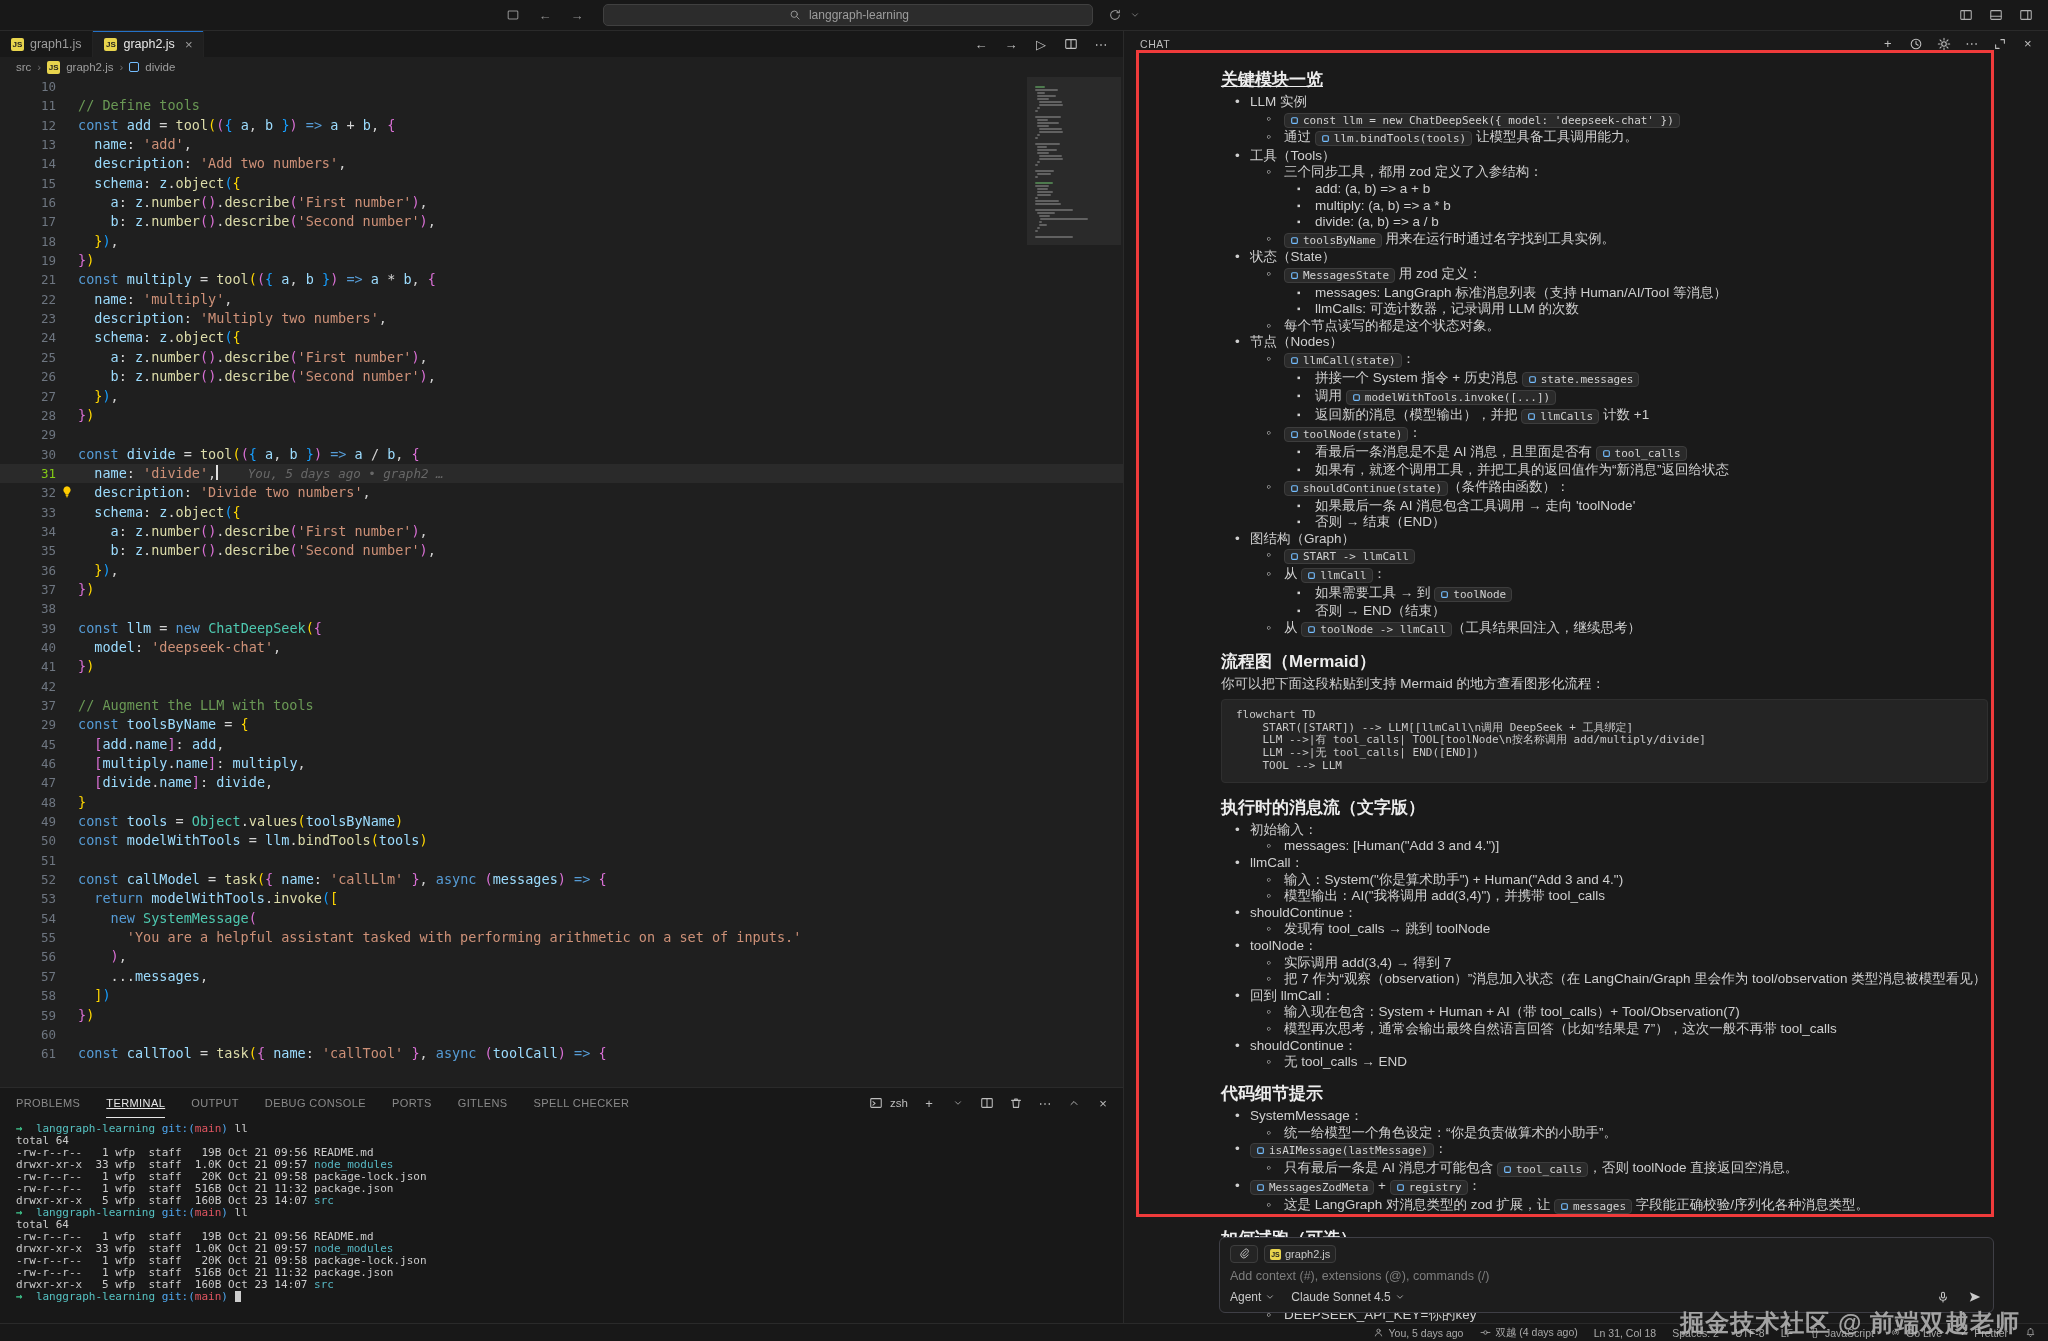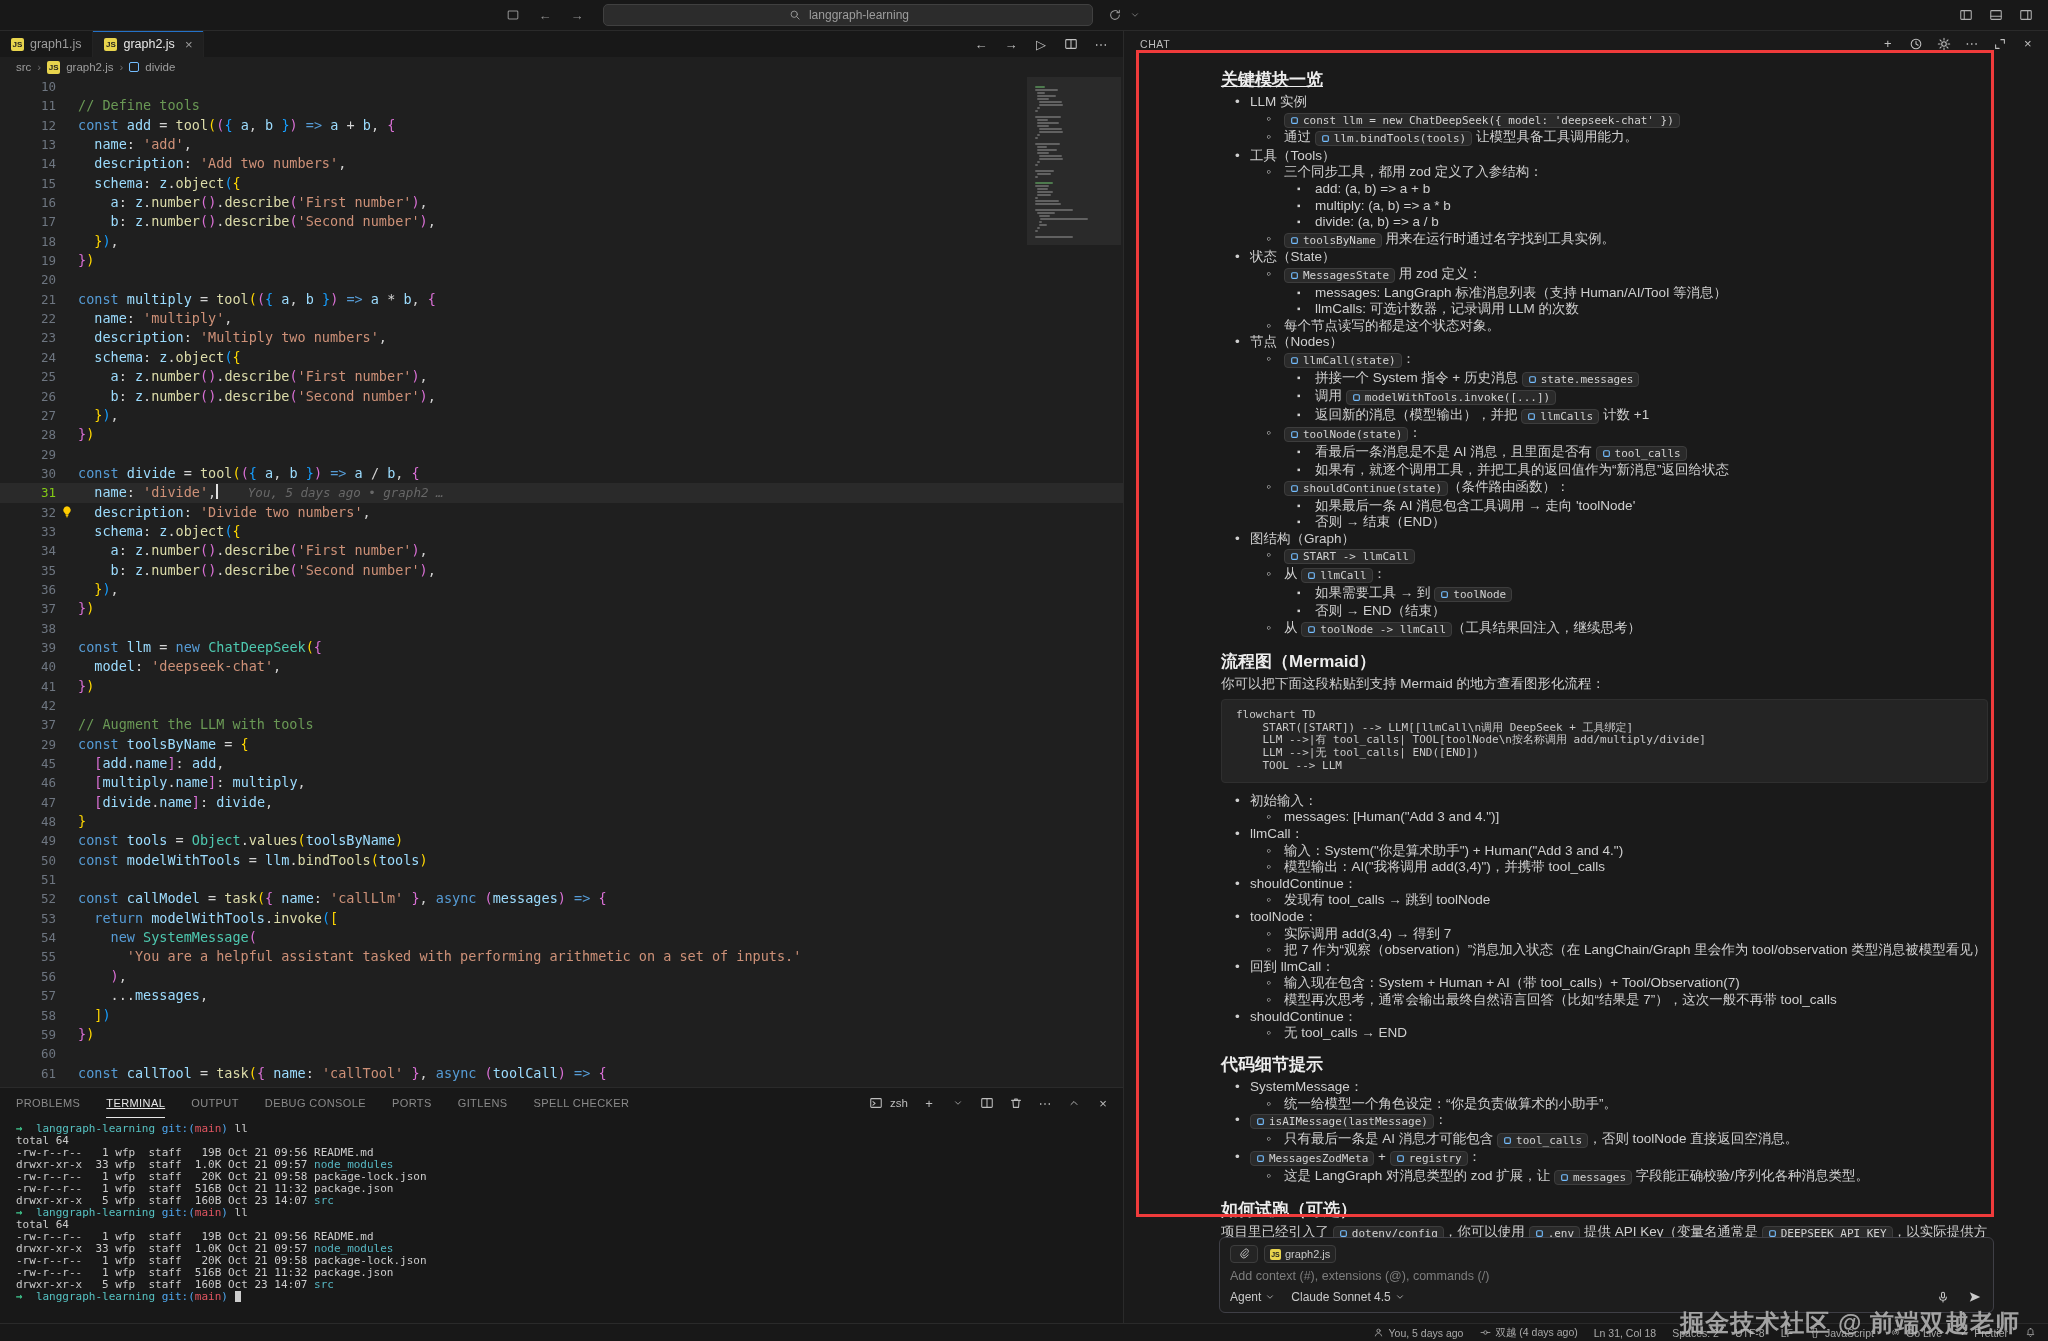--- a/index.html
+++ b/index.html
@@ -222,21 +222,20 @@
             <div class="code-row"><span class="ln">10</span><span></span></div>
             <div class="code-row"><span class="ln">11</span><span><span class="tk-com">// Define tools</span></span></div>
             <div class="code-row"><span class="ln">12</span><span><span style="color:#569cd6">const</span> <span style="color:#9cdcfe">add</span> <span style="color:#d4d4d4">=</span> <span style="color:#dcdcaa">tool</span><span style="color:#ffd700">(</span><span style="color:#da70d6">(</span><span style="color:#179fff">{</span> <span style="color:#9cdcfe">a</span><span style="color:#d4d4d4">,</span> <span style="color:#9cdcfe">b</span> <span style="color:#179fff">}</span><span style="color:#da70d6">)</span> <span style="color:#569cd6">=&gt;</span> <span style="color:#9cdcfe">a</span> <span style="color:#d4d4d4">+</span> <span style="color:#9cdcfe">b</span><span style="color:#d4d4d4">,</span> <span style="color:#da70d6">{</span></span></div>
             <div class="code-row"><span class="ln">13</span><span>  <span style="color:#9cdcfe">name</span><span style="color:#d4d4d4">:</span> <span style="color:#ce9178">'add'</span><span style="color:#d4d4d4">,</span></span></div>
             <div class="code-row"><span class="ln">14</span><span>  <span style="color:#9cdcfe">description</span><span style="color:#d4d4d4">:</span> <span style="color:#ce9178">'Add two numbers'</span><span style="color:#d4d4d4">,</span></span></div>
             <div class="code-row"><span class="ln">15</span><span>  <span style="color:#9cdcfe">schema</span><span style="color:#d4d4d4">:</span> <span style="color:#9cdcfe">z</span><span style="color:#d4d4d4">.</span><span style="color:#dcdcaa">object</span><span style="color:#179fff">(</span><span style="color:#ffd700">{</span></span></div>
             <div class="code-row"><span class="ln">16</span><span>    <span style="color:#9cdcfe">a</span><span style="color:#d4d4d4">:</span> <span style="color:#9cdcfe">z</span><span style="color:#d4d4d4">.</span><span style="color:#dcdcaa">number</span><span style="color:#da70d6">(</span><span style="color:#da70d6">)</span><span style="color:#d4d4d4">.</span><span style="color:#dcdcaa">describe</span><span style="color:#da70d6">(</span><span style="color:#ce9178">'First number'</span><span style="color:#da70d6">)</span><span style="color:#d4d4d4">,</span></span></div>
             <div class="code-row"><span class="ln">17</span><span>    <span style="color:#9cdcfe">b</span><span style="color:#d4d4d4">:</span> <span style="color:#9cdcfe">z</span><span style="color:#d4d4d4">.</span><span style="color:#dcdcaa">number</span><span style="color:#da70d6">(</span><span style="color:#da70d6">)</span><span style="color:#d4d4d4">.</span><span style="color:#dcdcaa">describe</span><span style="color:#da70d6">(</span><span style="color:#ce9178">'Second number'</span><span style="color:#da70d6">)</span><span style="color:#d4d4d4">,</span></span></div>
             <div class="code-row"><span class="ln">18</span><span>  <span style="color:#ffd700">}</span><span style="color:#179fff">)</span><span style="color:#d4d4d4">,</span></span></div>
             <div class="code-row"><span class="ln">19</span><span><span style="color:#da70d6">}</span><span style="color:#ffd700">)</span></span></div>
-            <div class="code-row"><span class="ln">20</span><span></span></div>
             <div class="code-row"><span class="ln">21</span><span><span style="color:#569cd6">const</span> <span style="color:#9cdcfe">multiply</span> <span style="color:#d4d4d4">=</span> <span style="color:#dcdcaa">tool</span><span style="color:#ffd700">(</span><span style="color:#da70d6">(</span><span style="color:#179fff">{</span> <span style="color:#9cdcfe">a</span><span style="color:#d4d4d4">,</span> <span style="color:#9cdcfe">b</span> <span style="color:#179fff">}</span><span style="color:#da70d6">)</span> <span style="color:#569cd6">=&gt;</span> <span style="color:#9cdcfe">a</span> <span style="color:#d4d4d4">*</span> <span style="color:#9cdcfe">b</span><span style="color:#d4d4d4">,</span> <span style="color:#da70d6">{</span></span></div>
             <div class="code-row"><span class="ln">22</span><span>  <span style="color:#9cdcfe">name</span><span style="color:#d4d4d4">:</span> <span style="color:#ce9178">'multiply'</span><span style="color:#d4d4d4">,</span></span></div>
             <div class="code-row"><span class="ln">23</span><span>  <span style="color:#9cdcfe">description</span><span style="color:#d4d4d4">:</span> <span style="color:#ce9178">'Multiply two numbers'</span><span style="color:#d4d4d4">,</span></span></div>
             <div class="code-row"><span class="ln">24</span><span>  <span style="color:#9cdcfe">schema</span><span style="color:#d4d4d4">:</span> <span style="color:#9cdcfe">z</span><span style="color:#d4d4d4">.</span><span style="color:#dcdcaa">object</span><span style="color:#179fff">(</span><span style="color:#ffd700">{</span></span></div>
             <div class="code-row"><span class="ln">25</span><span>    <span style="color:#9cdcfe">a</span><span style="color:#d4d4d4">:</span> <span style="color:#9cdcfe">z</span><span style="color:#d4d4d4">.</span><span style="color:#dcdcaa">number</span><span style="color:#da70d6">(</span><span style="color:#da70d6">)</span><span style="color:#d4d4d4">.</span><span style="color:#dcdcaa">describe</span><span style="color:#da70d6">(</span><span style="color:#ce9178">'First number'</span><span style="color:#da70d6">)</span><span style="color:#d4d4d4">,</span></span></div>
             <div class="code-row"><span class="ln">26</span><span>    <span style="color:#9cdcfe">b</span><span style="color:#d4d4d4">:</span> <span style="color:#9cdcfe">z</span><span style="color:#d4d4d4">.</span><span style="color:#dcdcaa">number</span><span style="color:#da70d6">(</span><span style="color:#da70d6">)</span><span style="color:#d4d4d4">.</span><span style="color:#dcdcaa">describe</span><span style="color:#da70d6">(</span><span style="color:#ce9178">'Second number'</span><span style="color:#da70d6">)</span><span style="color:#d4d4d4">,</span></span></div>
             <div class="code-row"><span class="ln">27</span><span>  <span style="color:#ffd700">}</span><span style="color:#179fff">)</span><span style="color:#d4d4d4">,</span></span></div>
             <div class="code-row"><span class="ln">28</span><span><span style="color:#da70d6">}</span><span style="color:#ffd700">)</span></span></div>
             <div class="code-row"><span class="ln">29</span><span></span></div>
             <div class="code-row"><span class="ln">30</span><span><span style="color:#569cd6">const</span> <span style="color:#9cdcfe">divide</span> <span style="color:#d4d4d4">=</span> <span style="color:#dcdcaa">tool</span><span style="color:#ffd700">(</span><span style="color:#da70d6">(</span><span style="color:#179fff">{</span> <span style="color:#9cdcfe">a</span><span style="color:#d4d4d4">,</span> <span style="color:#9cdcfe">b</span> <span style="color:#179fff">}</span><span style="color:#da70d6">)</span> <span style="color:#569cd6">=&gt;</span> <span style="color:#9cdcfe">a</span> <span style="color:#d4d4d4">/</span> <span style="color:#9cdcfe">b</span><span style="color:#d4d4d4">,</span> <span style="color:#da70d6">{</span></span></div>
@@ -498,20 +497,21 @@
                       <rect x="3" y="3" width="10" height="10" rx="2"></rect>
                     </svg>
                   </span>toolNode -&gt; llmCall</span>（工具结果回注入，继续思考）</span></div>
             <h2>流程图（Mermaid）</h2>
             <div class="cp">你可以把下面这段粘贴到支持 Mermaid 的地方查看图形化流程：</div>
             <div class="codeblock">flowchart TD
     START([START]) --&gt; LLM[[llmCall\n调用 DeepSeek + 工具绑定]
     LLM --&gt;|有 tool_calls| TOOL[toolNode\n按名称调用 add/multiply/divide]
     LLM --&gt;|无 tool_calls| END([END])
     TOOL --&gt; LLM</div>
+            <h2>执行时的消息流（文字版）</h2>
             <div class="li l1"><span class="mk">•</span><span>初始输入：</span></div>
             <div class="li l2"><span class="mk">◦</span><span>messages: [Human("Add 3 and 4.")]</span></div>
             <div class="li l1"><span class="mk">•</span><span>llmCall：</span></div>
             <div class="li l2"><span class="mk">◦</span><span>输入：System("你是算术助手") + Human("Add 3 and 4.")</span></div>
             <div class="li l2"><span class="mk">◦</span><span>模型输出：AI("我将调用 add(3,4)")，并携带 tool_calls</span></div>
             <div class="li l1"><span class="mk">•</span><span>shouldContinue：</span></div>
             <div class="li l2"><span class="mk">◦</span><span>发现有 tool_calls → 跳到 toolNode</span></div>
             <div class="li l1"><span class="mk">•</span><span>toolNode：</span></div>
             <div class="li l2"><span class="mk">◦</span><span>实际调用 add(3,4) → 得到 7</span></div>
             <div class="li l2"><span class="mk">◦</span><span>把 7 作为“观察（observation）”消息加入状态（在 LangChain/Graph 里会作为 tool/observation 类型消息被模型看见）</span></div>

